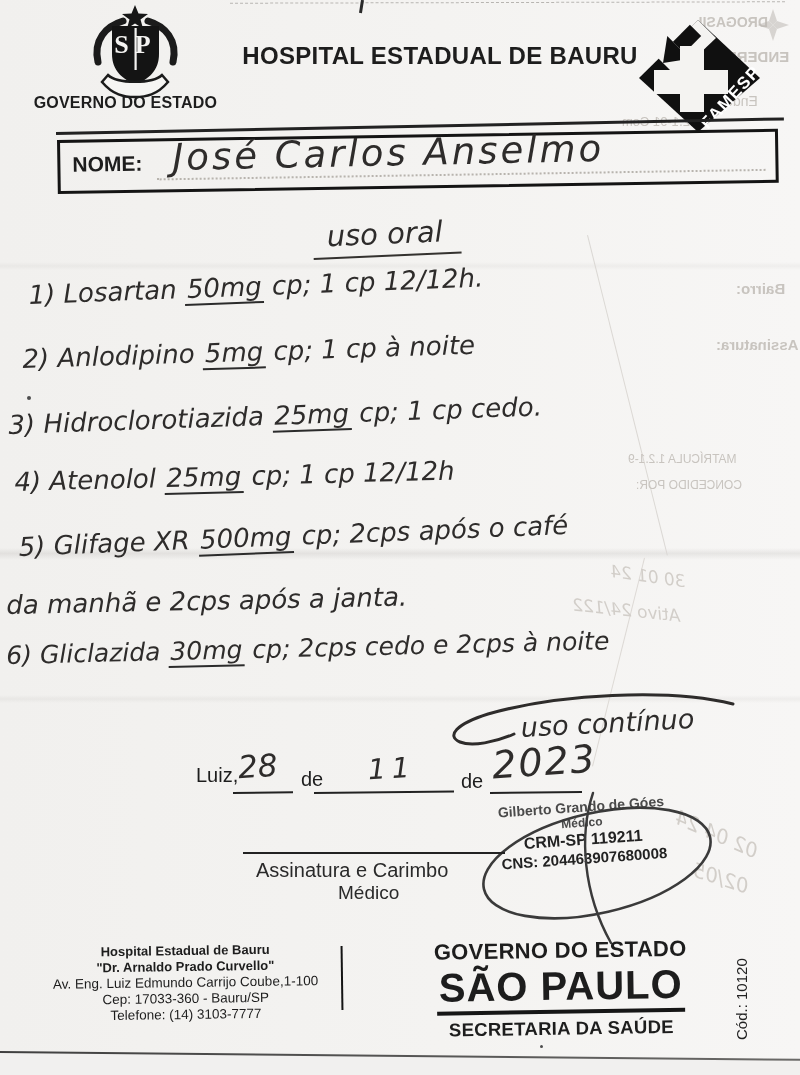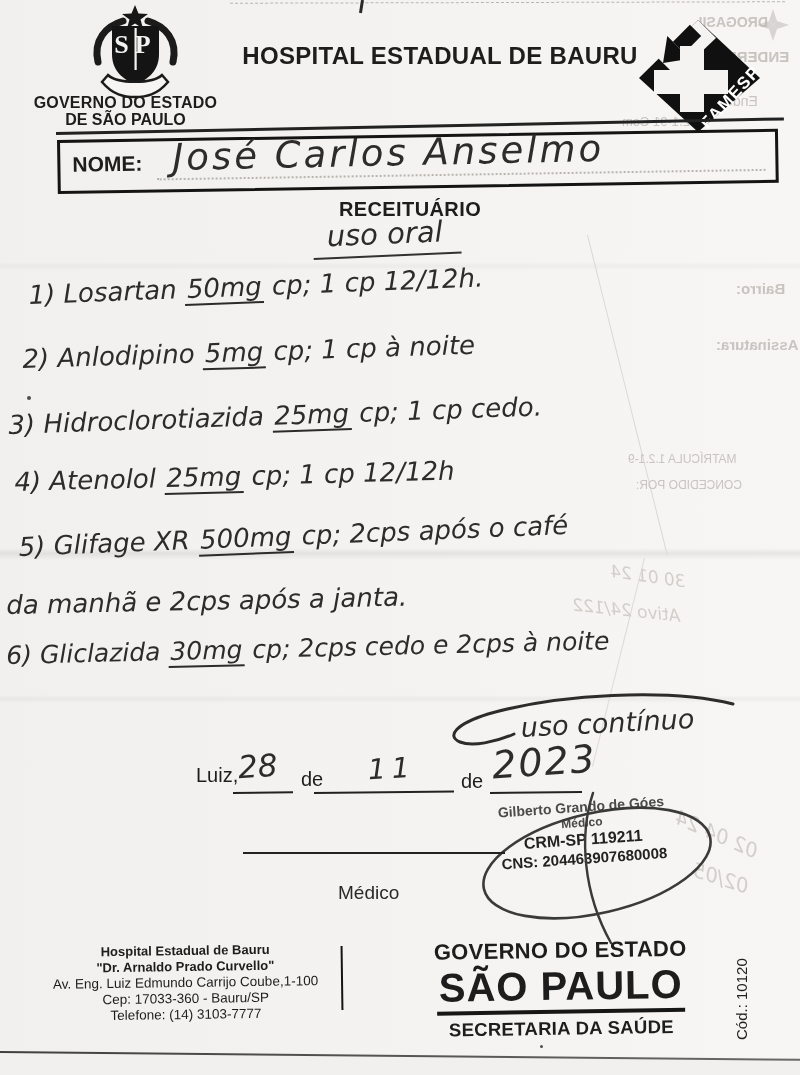--- a/index.html
+++ b/index.html
@@ -64,21 +64,20 @@
   <svg class="abs" style="left:78px;top:4px;" width="115" height="96" viewBox="0 0 115 96">
     <polygon fill="#171717" points="57,1 60.5,9.5 70,10 62.5,15.5 65,24.5 57,19.5 49,24.5 51.5,15.5 44,10 53.5,9.5"></polygon>
     <path d="M20,58 C15,36 28,22 45,17" fill="none" stroke="#1b1b1b" stroke-width="7" stroke-linecap="round"></path>
     <path d="M95,58 C100,36 87,22 70,17" fill="none" stroke="#1b1b1b" stroke-width="7" stroke-linecap="round"></path>
     <path d="M34,22 h47 v28 c0,17 -11,25 -23.5,31 C45,75 34,67 34,50 Z" fill="#141414"></path>
     <rect x="56.5" y="24" width="2.2" height="42" fill="#f4f3f1"></rect>
     <text x="57.5" y="49" text-anchor="middle" fill="#f4f3f1" font-family="Liberation Serif, serif" font-size="26" font-weight="bold" letter-spacing="6">SP</text>
     <path d="M24,78 c11,13 22,15 33,15 c11,0 22,-2 33,-15 l-6,-7 c-9,9 -45,9 -54,0 Z" fill="#f6f5f3" stroke="#1b1b1b" stroke-width="2.5"></path>
   </svg>
   <div class="abs print center" style="left:28px;top:94px;width:195px;font-size:16px;font-weight:bold;letter-spacing:.2px;">GOVERNO DO ESTADO</div>
-  <div class="abs print center" style="left:28px;top:111px;width:195px;font-size:16px;font-weight:bold;">DE SÃO PAULO</div>
 
   <div class="abs print center nowrap" style="left:240px;top:42px;width:400px;font-size:24px;font-weight:bold;letter-spacing:.3px;">HOSPITAL ESTADUAL DE BAURU</div>
 
   <svg class="abs" style="left:622px;top:20px;" width="138" height="112" viewBox="0 0 138 112">
     <polygon points="76,0 138,58 76,112 17,58" fill="#101010"></polygon>
     <polygon points="76,0 36,38 54,56 94,18" fill="#f4f3f1"></polygon>
     <g transform="rotate(45 58 26)" fill="#101010">
       <rect x="50" y="4" width="16" height="24"></rect>
       <polygon points="42,28 74,28 58,50"></polygon>
     </g>
@@ -88,21 +87,20 @@
   </svg>
 
   <div class="rule" style="left:56px;top:132px;width:728px;height:2.5px;transform:rotate(-1.15deg);"></div>
 
   <div class="abs" style="left:57px;top:140px;width:715px;height:48px;border:3px solid #141414;transform:rotate(-0.9deg);transform-origin:left top;">
     <span class="print" style="position:absolute;left:12px;top:10px;font-size:21px;font-weight:bold;">NOME:</span>
     <div style="position:absolute;left:96px;right:10px;bottom:9px;border-bottom:2px dotted #b8b4ae;"></div>
   </div>
   <div class="abs hw nowrap" style="left:172px;top:136px;font-size:37px;letter-spacing:3px;transform:rotate(-1.2deg);transform-origin:left top;">José Carlos Anselmo</div>
 
-  <div class="abs print center" style="left:300px;top:198px;width:220px;font-size:20px;font-weight:bold;letter-spacing:.4px;">RECEITUÁRIO</div>
   <div class="abs hw" style="left:312px;top:220px;font-size:29px;border-bottom:2px solid #34322f;padding:0 18px 4px 14px;transform:rotate(-2.5deg);transform-origin:left top;">uso oral</div>
 
   <div class="rx-line hw" style="left:28px;top:280px;transform:rotate(-2.2deg);">
     <span>1) Losartan </span><span class="dose">50mg</span><span> cp; 1 cp 12/12h.</span>
   </div>
   <div class="rx-line hw" style="left:22px;top:344px;transform:rotate(-1.8deg);">
     <span>2) Anlodipino </span><span class="dose">5mg</span><span> cp; 1 cp à noite</span>
   </div>
   <div class="rx-line hw" style="left:8px;top:410px;transform:rotate(-2deg);">
     <span>3) Hidroclorotiazida </span><span class="dose">25mg</span><span> cp; 1 cp cedo.</span>
@@ -141,20 +139,21 @@
     <div class="print" style="font-size:16px;font-weight:bold;color:#222;margin-top:1px;">CRM-SP 119211</div>
     <div class="print nowrap" style="font-size:15px;font-weight:bold;color:#222;margin-top:1px;">CNS: 204463907680008</div>
   </div>
 
   <svg class="abs" style="left:445px;top:775px;" width="310" height="175" viewBox="0 0 310 175">
     <ellipse cx="152" cy="88" rx="116" ry="50" transform="rotate(-13 152 88)" fill="none" stroke="#3a3a3a" stroke-width="2.6"></ellipse>
     <path d="M148,18 C134,60 138,118 166,168" fill="none" stroke="#3a3a3a" stroke-width="2.4" stroke-linecap="round"></path>
   </svg>
 
   <div class="rule" style="left:243px;top:852px;width:262px;"></div>
+  <div class="abs print nowrap" style="left:256px;top:859px;font-size:20px;color:#2a2a2a;">Assinatura e Carimbo</div>
   <div class="abs print" style="left:338px;top:882px;font-size:19px;color:#2a2a2a;">Médico</div>
 
   <div class="abs" style="left:0;top:0;width:800px;height:1075px;pointer-events:none;">
     <div class="abs center" style="left:40px;top:945px;width:290px;transform:rotate(-0.8deg);transform-origin:left top;">
       <div class="print" style="font-size:13px;font-weight:bold;line-height:16px;">Hospital Estadual de Bauru</div>
       <div class="print" style="font-size:13px;font-weight:bold;line-height:16px;">"Dr. Arnaldo Prado Curvello"</div>
       <div class="print nowrap" style="font-size:13.5px;line-height:16px;">Av. Eng. Luiz Edmundo Carrijo Coube,1-100</div>
       <div class="print" style="font-size:13.5px;line-height:16px;">Cep: 17033-360 - Bauru/SP</div>
       <div class="print" style="font-size:13.5px;line-height:16px;">Telefone: (14) 3103-7777</div>
     </div>

